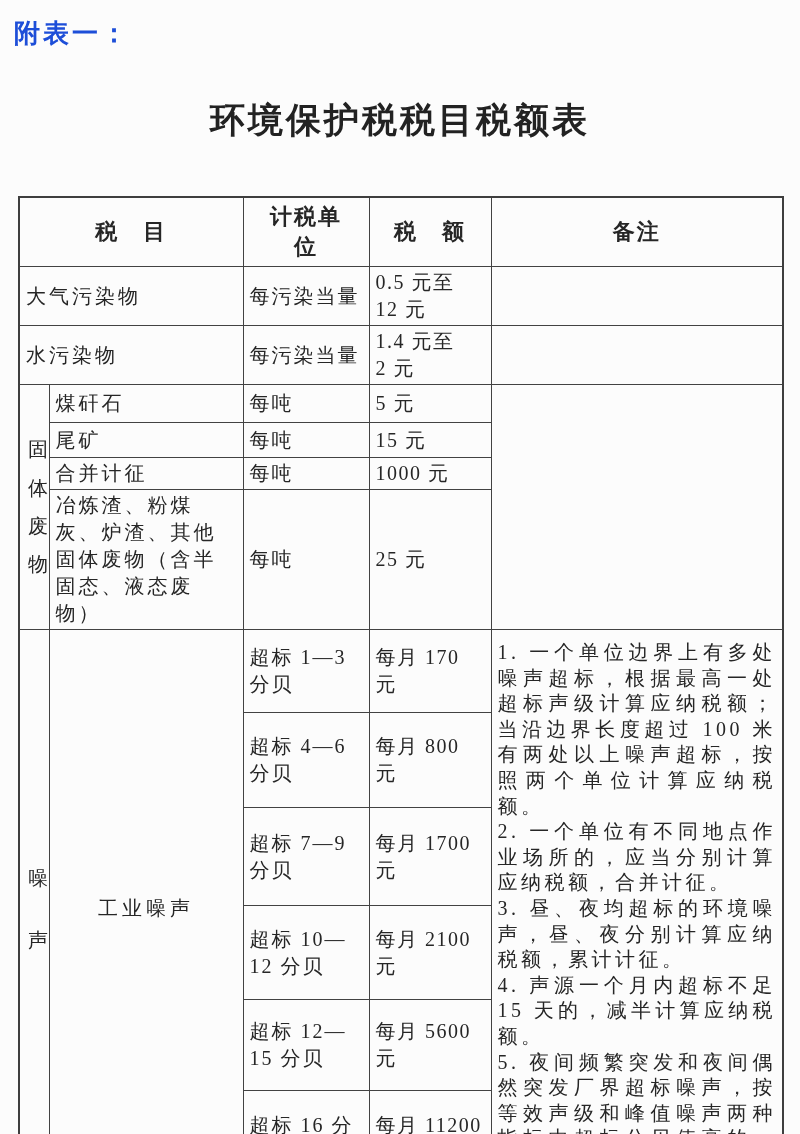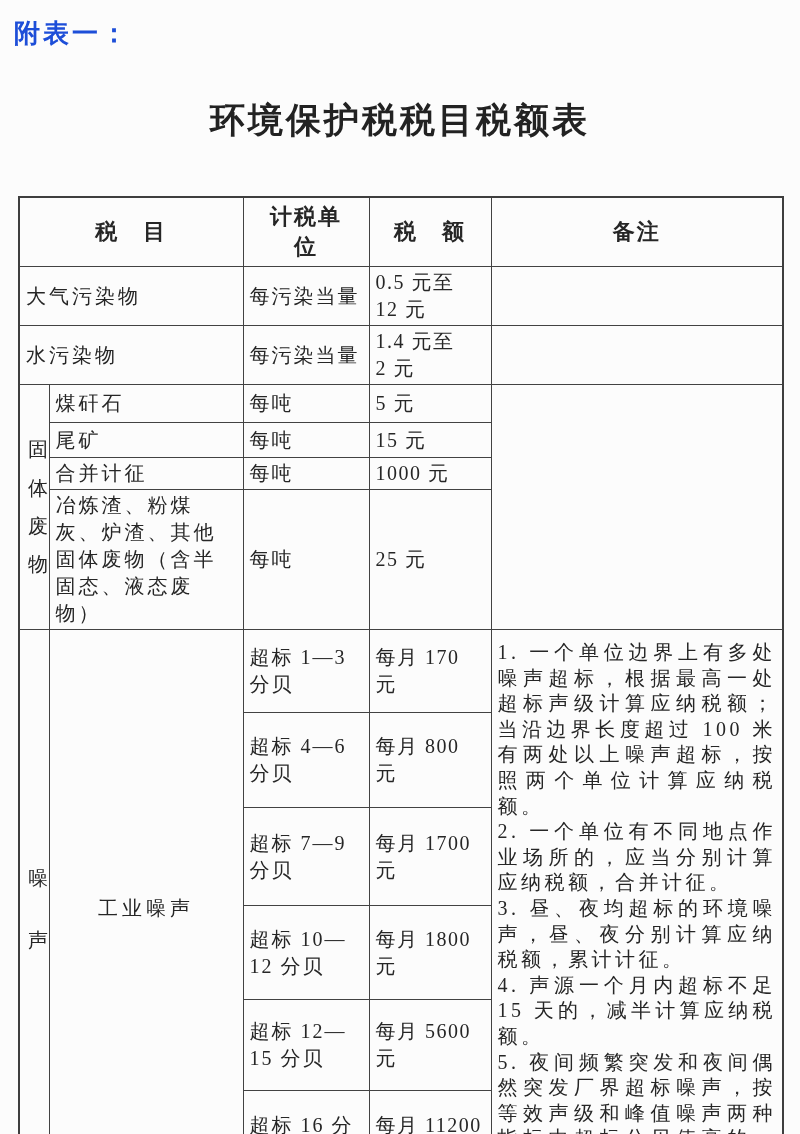--- a/index.html
+++ b/index.html
@@ -195,21 +195,21 @@
       <div class="line">每月 1700</div>
       <div class="line">元</div>
     </td>
   </tr>
   <tr style="height:94px">
     <td class="c-unit">
       <div class="line">超标 10—</div>
       <div class="line">12 分贝</div>
     </td>
     <td class="c-amt">
-      <div class="line">每月 1800</div>
+      <div class="line">每月 2100</div>
       <div class="line">元</div>
     </td>
   </tr>
   <tr style="height:91px">
     <td class="c-unit">
       <div class="line">超标 12—</div>
       <div class="line">15 分贝</div>
     </td>
     <td class="c-amt">
       <div class="line">每月 5600</div>

